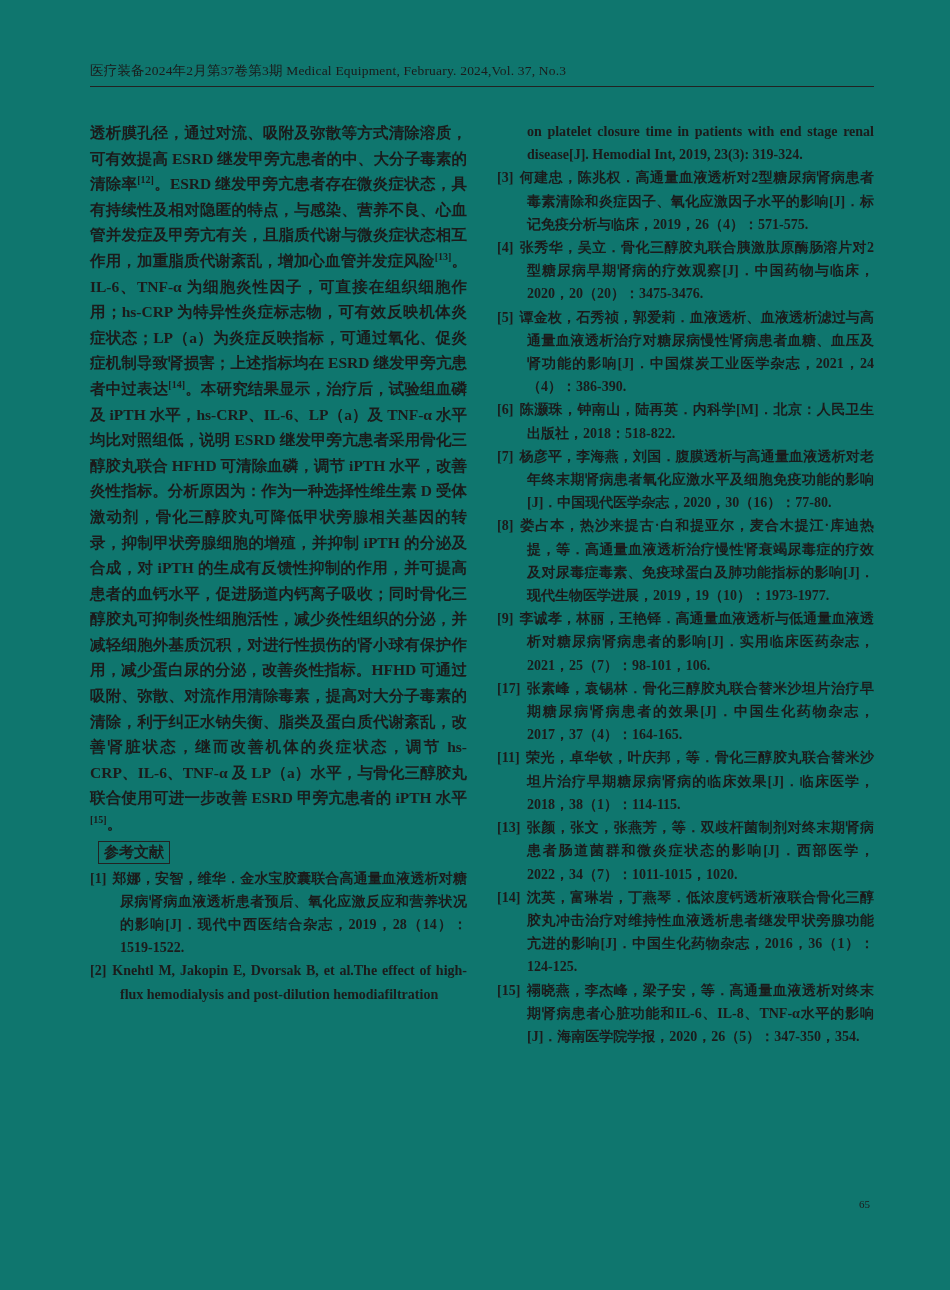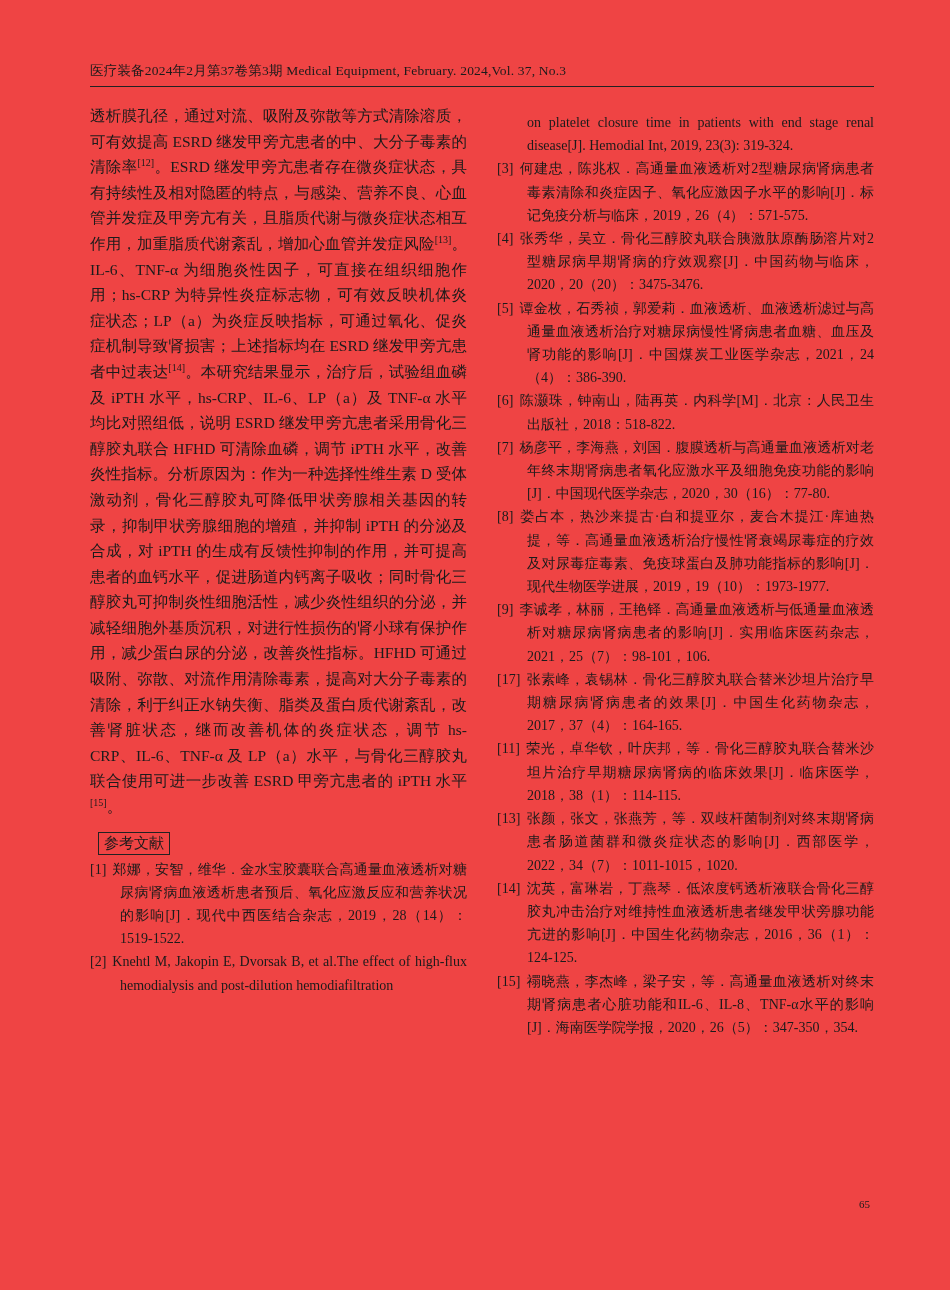--- a/index.html
+++ b/index.html
@@ -4,56 +4,57 @@
 <style>
   html, body { margin: 0; padding: 0; }
   body {
     width: 950px; height: 1290px;
     background: #f4f4f4;
     font-family: "Liberation Serif", "DejaVu Serif", serif;
   }
   .page {
     position: relative;
     width: 950px; height: 1290px;
-    background: #ef4444;
+    background: #0f766e;
     color: #1b1b1b;
     overflow: hidden;
   }
   .running-head {
     position: absolute;
     left: 90px; top: 62px; width: 784px;
     font-size: 13.5px;
     letter-spacing: 0.2px;
     white-space: nowrap;
   }
   .header-rule {
     position: absolute;
     left: 90px; top: 86px; width: 784px; height: 1.2px;
     background: #222;
   }
   .col {
     position: absolute;
-    top: 103px;
+    top: 120px;
     width: 377px;
     text-align: justify;
+    font-weight: bold;
   }
   .col-left  { left: 90px; }
-  .col-right { left: 497px; margin-top: 8px; }
+  .col-right { left: 497px; }
   .para {
     margin: 0;
     font-size: 15.5px;
     line-height: 25.6px;
   }
   .para.indent { text-indent: 2em; }
   sup.cite {
     font-size: 10px;
     line-height: 0;
     vertical-align: super;
   }
-  .ref-heading { margin: 12px 0 3px; font-size: 15px; padding-left: 8px; }
+  .ref-heading { margin: 4px 0 3px; font-size: 15px; padding-left: 8px; }
   .ref-heading-box {
     display: inline-block;
     border: 1.2px solid #222;
     padding: 0 5px;
     line-height: 21px;
   }
   .references { font-size: 14px; line-height: 23.2px; }
   .ref-item { padding-left: 30px; text-indent: -30px; margin: 0; }
   .ref-item.continuation { text-indent: 0; }
   .ref-label { margin-right: 6px; }

